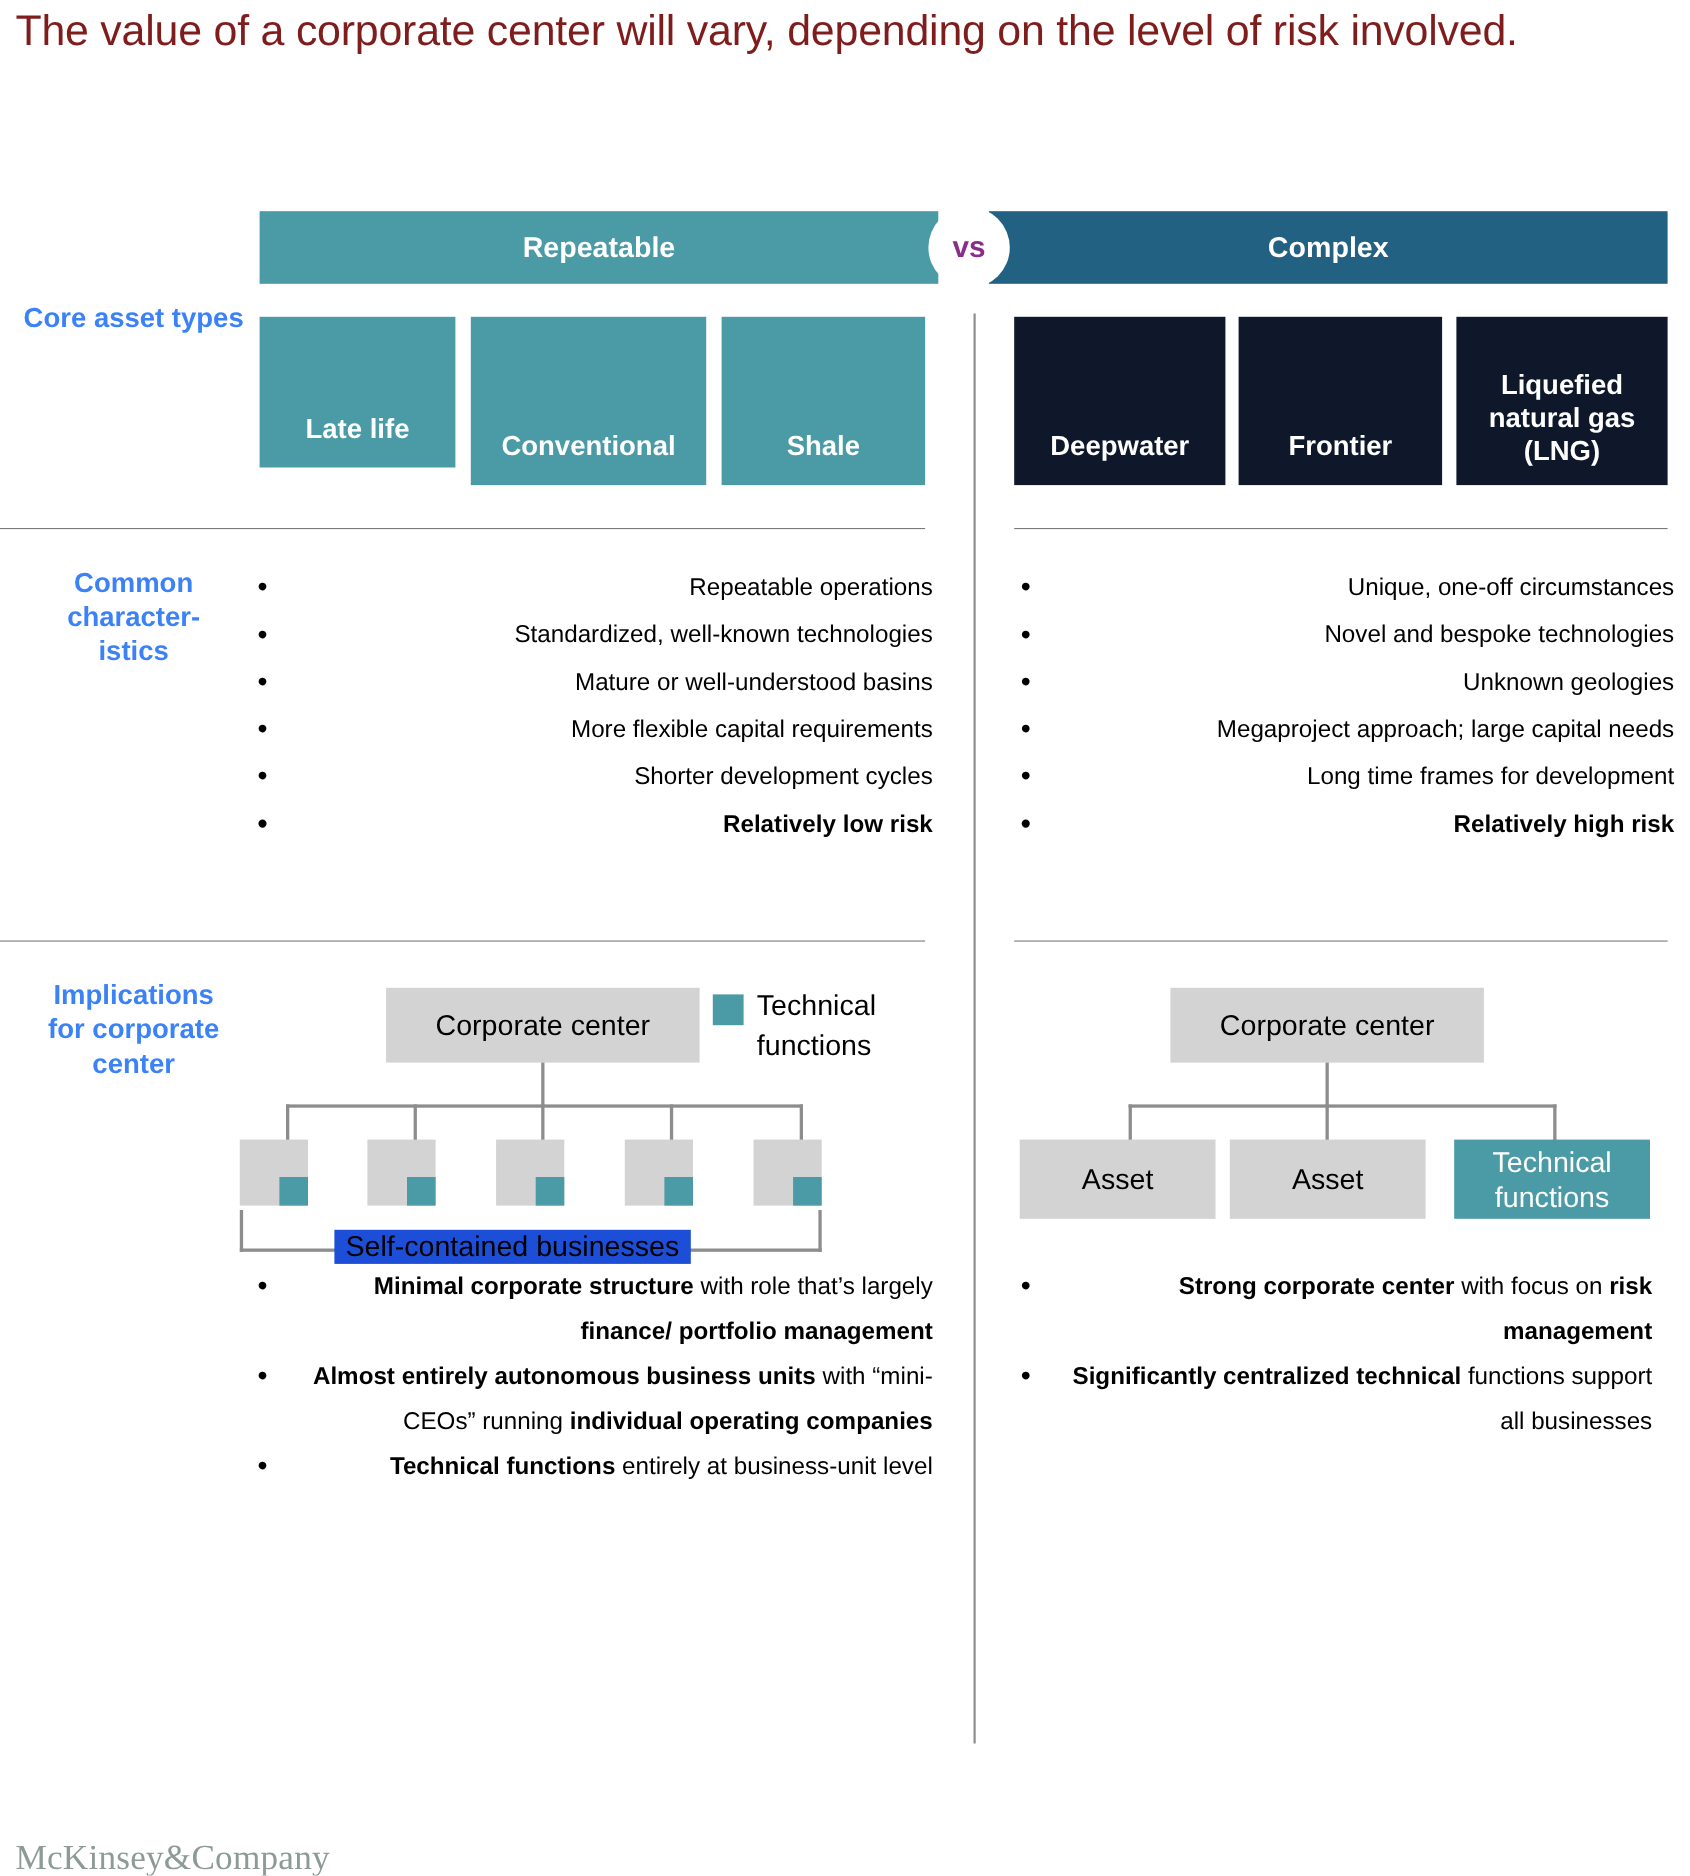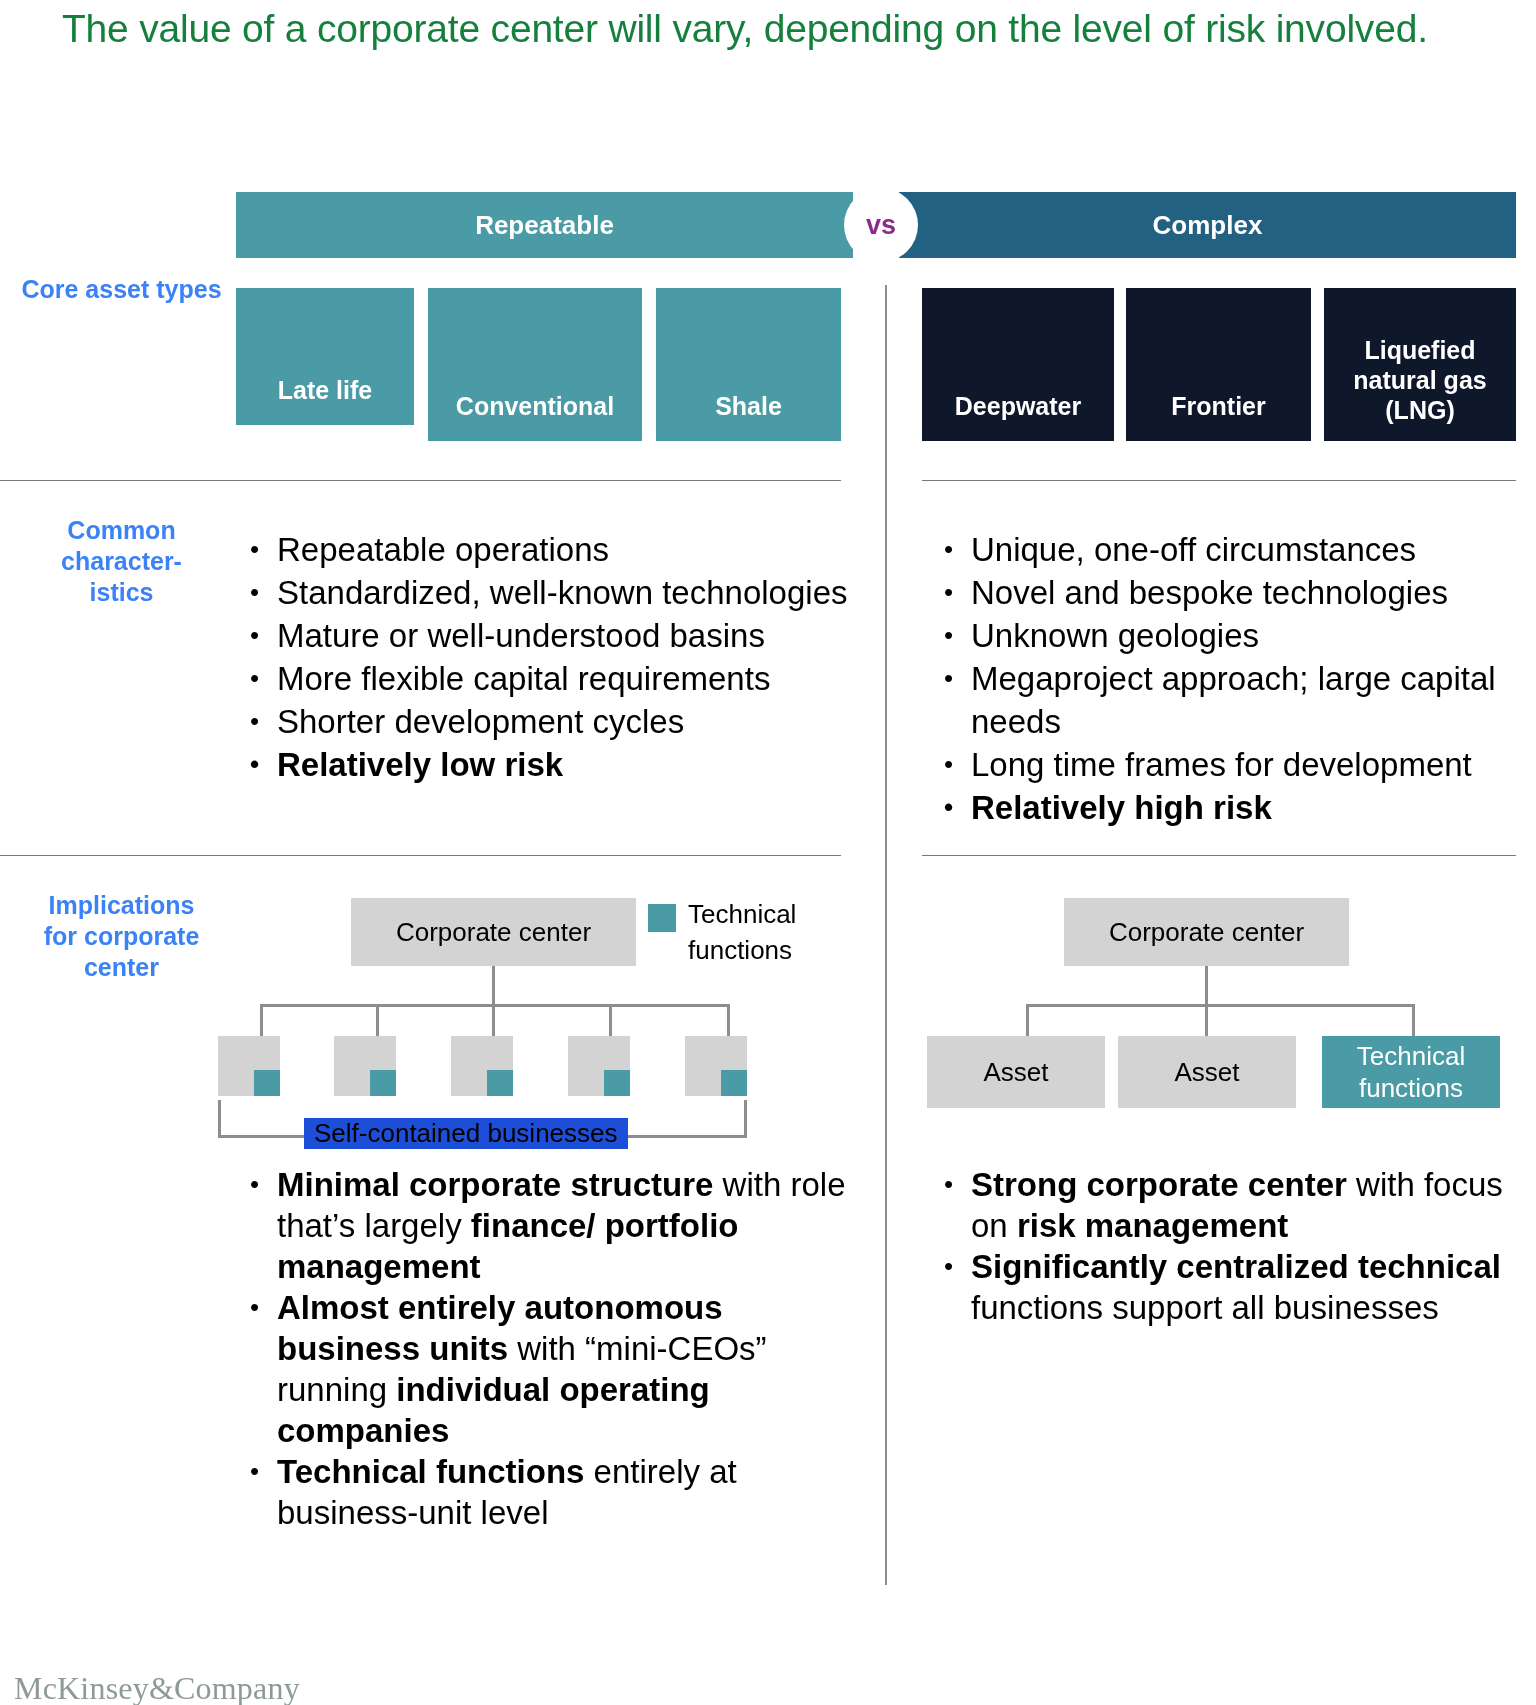--- a/index.html
+++ b/index.html
@@ -19,23 +19,22 @@
   }
 
   
   .title{
     position:absolute;
     left:14px; top:2px;
     width:1400px;
     font-size:39px;
     line-height:53px;
     font-weight:400;
-    color:#15803d;
+    color:#7f1d1d;
     letter-spacing:-0.2px;
-    margin-left:48px;
   }
 
   
   .band{
     position:absolute;
     left:236px; top:192px;
     width:1280px; height:54px;
   }
   .band-left{
     position:absolute; left:0; top:0;
@@ -112,23 +111,24 @@
     justify-content:center;
     padding-bottom:20px;
     box-sizing:border-box;
   }
   .teal{background:#4a9ba5;}
   .navy{background:#0f172a;}
 
   
   ul.bl{
     list-style:none;
-    margin:16px; padding:0;
-    font-size:33px;
+    margin:0; padding:0;
+    font-size:22px;
     line-height:43px;
+    text-align:right;
   }
   ul.bl > li{
     position:relative;
     padding-left:33px;
     margin:0;
   }
   ul.bl > li::before{
     content:"\2022";
     position:absolute;
     left:6px; top:0;

